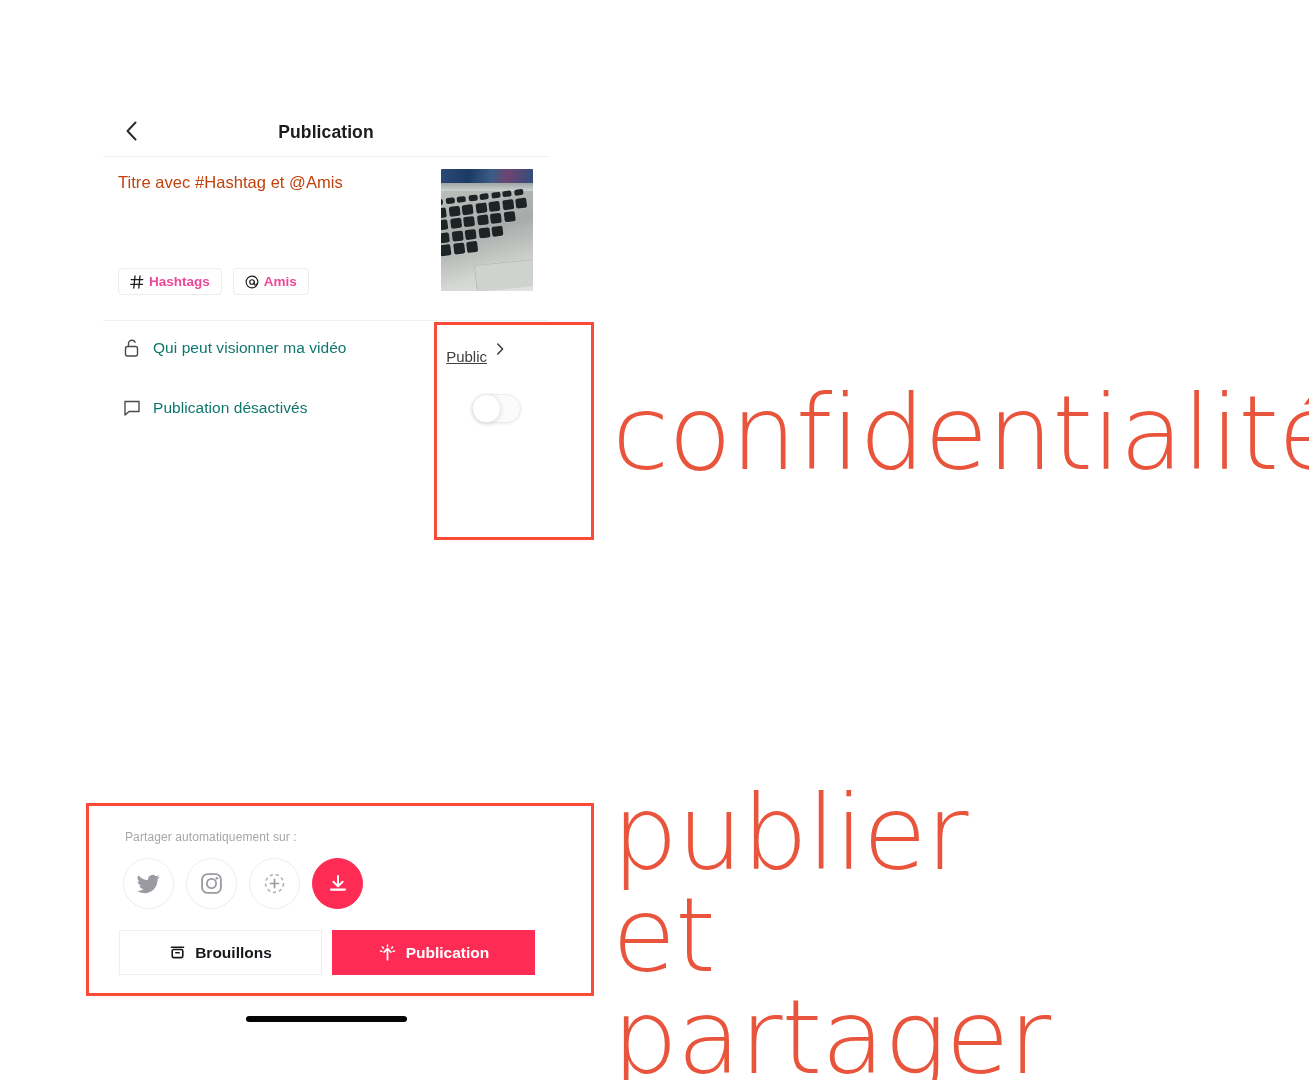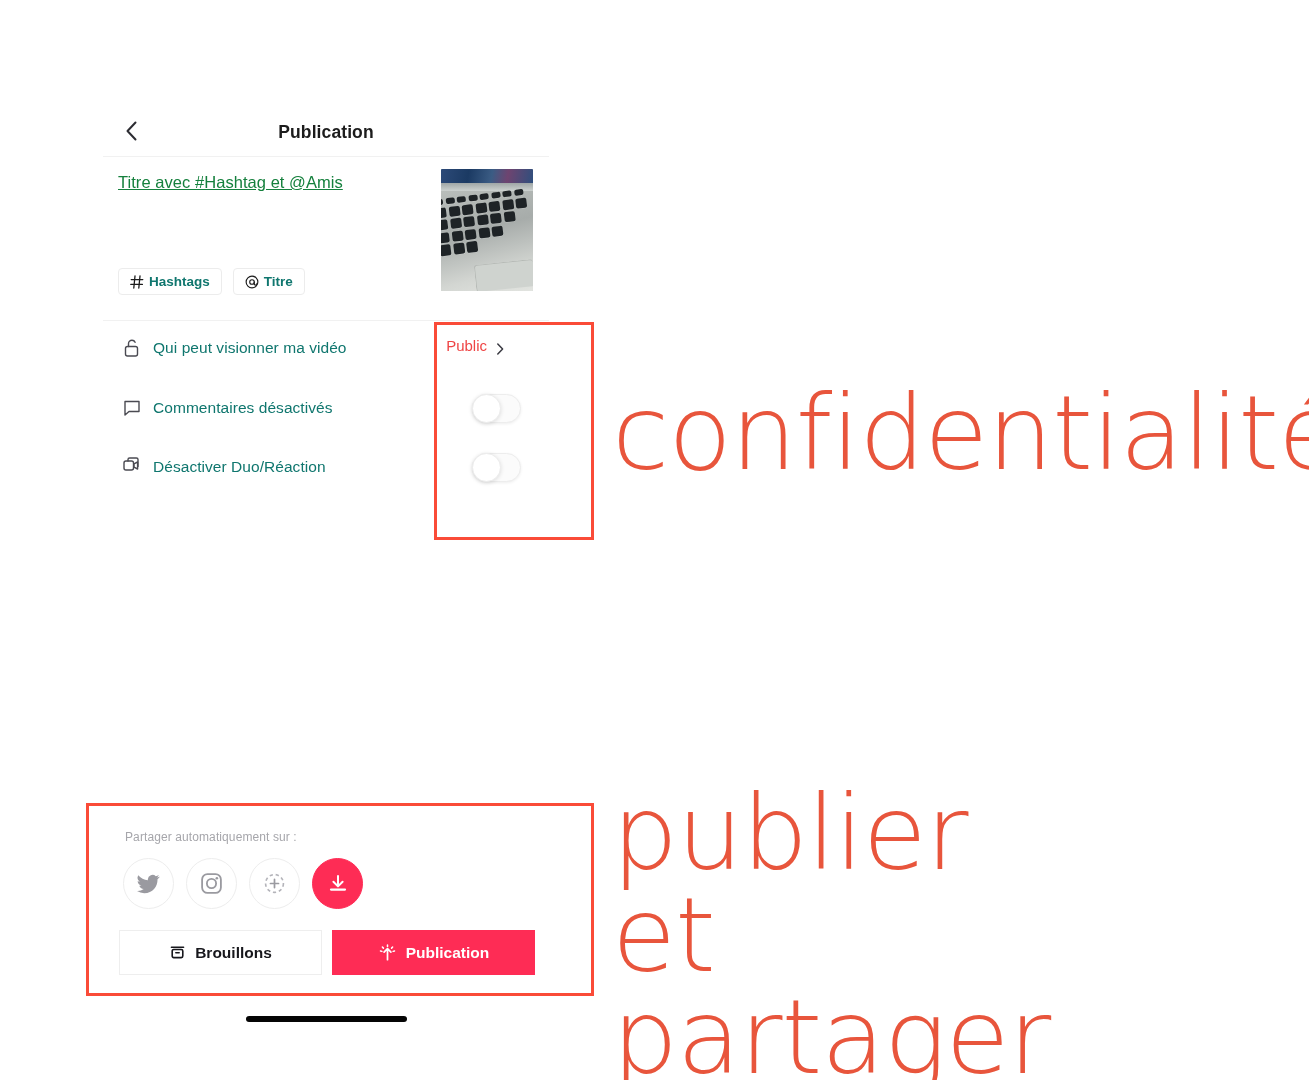--- a/index.html
+++ b/index.html
@@ -132,23 +132,22 @@
   }
   .divider.d1 { top: 101px; }
   .divider.d2 { top: 265px; }
 
   
   .caption-ph {
     position: absolute;
     left: 15px;
     top: 118px;
     font-size: 16.5px;
-    color: #15803d;
+    color: #c2410c;
     letter-spacing: 0.05px;
-    text-decoration: underline;
   }
   .thumb {
     position: absolute;
     left: 338px;
     top: 114px;
     width: 92px;
     height: 122px;
     overflow: hidden;
     background: #c9ccc9;
     border-radius: 1px;
@@ -223,21 +222,21 @@
     display: flex;
     align-items: center;
     gap: 5px;
     height: 27px;
     padding: 0 11px;
     border: 1px solid #ececec;
     border-radius: 4px;
     background: #fff;
     font-size: 13.5px;
     font-weight: bold;
-    color: #0f766e;
+    color: #ec4899;
     box-sizing: border-box;
   }
 
   
   .opt-row {
     position: absolute;
     left: 0;
     width: 446px;
     height: 59px;
   }
@@ -255,23 +254,24 @@
     position: absolute;
     left: 50px;
     top: 12px;
     font-size: 15.5px;
     color: #0f766e;
     letter-spacing: 0.05px;
   }
   .opt-value {
     position: absolute;
     right: 62px;
-    top: 10px;
+    top: 21px;
     font-size: 15px;
-    color: #ef4444;
+    color: #404040;
+    text-decoration: underline;
   }
   .opt-chev {
     position: absolute;
     right: 42px;
     top: 15px;
     width: 14px;
     height: 14px;
   }
 
   
@@ -477,21 +477,21 @@
         <path d="M5 1 3.8 13M10 1 8.8 13M1.2 4.6h11.6M0.8 9.4h11.6" fill="none" stroke="#1c1c1c" stroke-width="1.3" stroke-linecap="round"></path>
       </svg>
       <span>Hashtags</span>
     </div>
     <div class="pill">
       <svg width="14" height="14" viewBox="0 0 16 16">
         <circle cx="8" cy="8" r="6.7" fill="none" stroke="#1c1c1c" stroke-width="1.3"></circle>
         <circle cx="8" cy="8" r="2.6" fill="none" stroke="#1c1c1c" stroke-width="1.3"></circle>
         <path d="M10.6 8v2.1c0 1 .7 1.5 1.5 1.5 1 0 1.6-.8 1.6-2" fill="none" stroke="#1c1c1c" stroke-width="1.3" stroke-linecap="round"></path>
       </svg>
-      <span>Titre</span>
+      <span>Amis</span>
     </div>
   </div>
 
   <div class="divider d2"></div>
 
   <div class="opt-row o1">
     <svg class="opt-icon" viewBox="0 0 22 22">
       <rect x="4.5" y="9.5" width="12" height="9.5" rx="2" fill="none" stroke="#4a4a52" stroke-width="1.4"></rect>
       <path d="M7.5 9.5V6.8A3.5 3.5 0 0 1 11 3.3c1.4 0 2.6.8 3.1 2" fill="none" stroke="#4a4a52" stroke-width="1.4" stroke-linecap="round"></path>
     </svg>
@@ -499,37 +499,26 @@
     <div class="opt-value">Public</div>
     <svg class="opt-chev" viewBox="0 0 14 14">
       <path d="M4.8 2 9.6 7l-4.8 5" fill="none" stroke="#3a3a42" stroke-width="1.5" stroke-linecap="round" stroke-linejoin="round"></path>
     </svg>
   </div>
 
   <div class="opt-row o2">
     <svg class="opt-icon" viewBox="0 0 22 22">
       <path d="M4 4.5h14v10H8l-4 3.5v-3.5H4z" fill="none" stroke="#4a4a52" stroke-width="1.4" stroke-linejoin="round"></path>
     </svg>
-    <div class="opt-label">Commentaires désactivés</div>
+    <div class="opt-label">Publication désactivés</div>
     <div class="toggle">
       <div class="knob"></div>
     </div>
   </div>
 
-  <div class="opt-row o3">
-    <svg class="opt-icon" viewBox="0 0 22 22">
-      <rect x="3" y="5" width="9.5" height="9" rx="2" fill="none" stroke="#4a4a52" stroke-width="1.4"></rect>
-      <path d="M7 5V3.6a1.6 1.6 0 0 1 1.6-1.6h6.8A1.6 1.6 0 0 1 17 3.6v6.8" fill="none" stroke="#4a4a52" stroke-width="1.4" stroke-linecap="round"></path>
-      <path d="M13 7.8 16.6 6v7l-3.6-1.8z" fill="none" stroke="#4a4a52" stroke-width="1.4" stroke-linejoin="round"></path>
-    </svg>
-    <div class="opt-label">Désactiver Duo/Réaction</div>
-    <div class="toggle">
-      <div class="knob"></div>
-    </div>
-  </div>
 
   <div class="share-label">Partager automatiquement sur :</div>
 
   <div class="share-icons">
     <div class="circ">
       <svg width="23" height="20" viewBox="0 0 24 20">
         <path d="M23.4 2.4c-.9.4-1.8.7-2.8.8 1-.6 1.8-1.5 2.1-2.6-.9.6-2 1-3.1 1.2A4.9 4.9 0 0 0 11.3 5c0 .4 0 .8.1 1.1A13.9 13.9 0 0 1 1.4.9 4.9 4.9 0 0 0 2.9 7.5c-.8 0-1.5-.2-2.2-.6 0 2.4 1.7 4.4 3.9 4.8-.4.1-.9.2-1.3.2-.3 0-.6 0-.9-.1.6 2 2.4 3.4 4.6 3.4A9.8 9.8 0 0 1 0 17.4a13.9 13.9 0 0 0 7.5 2.2c9 0 13.9-7.5 13.9-13.9v-.6c1-.7 1.8-1.6 2.4-2.6z" fill="#9a9aa0"></path>
       </svg>
     </div>
     <div class="circ">

